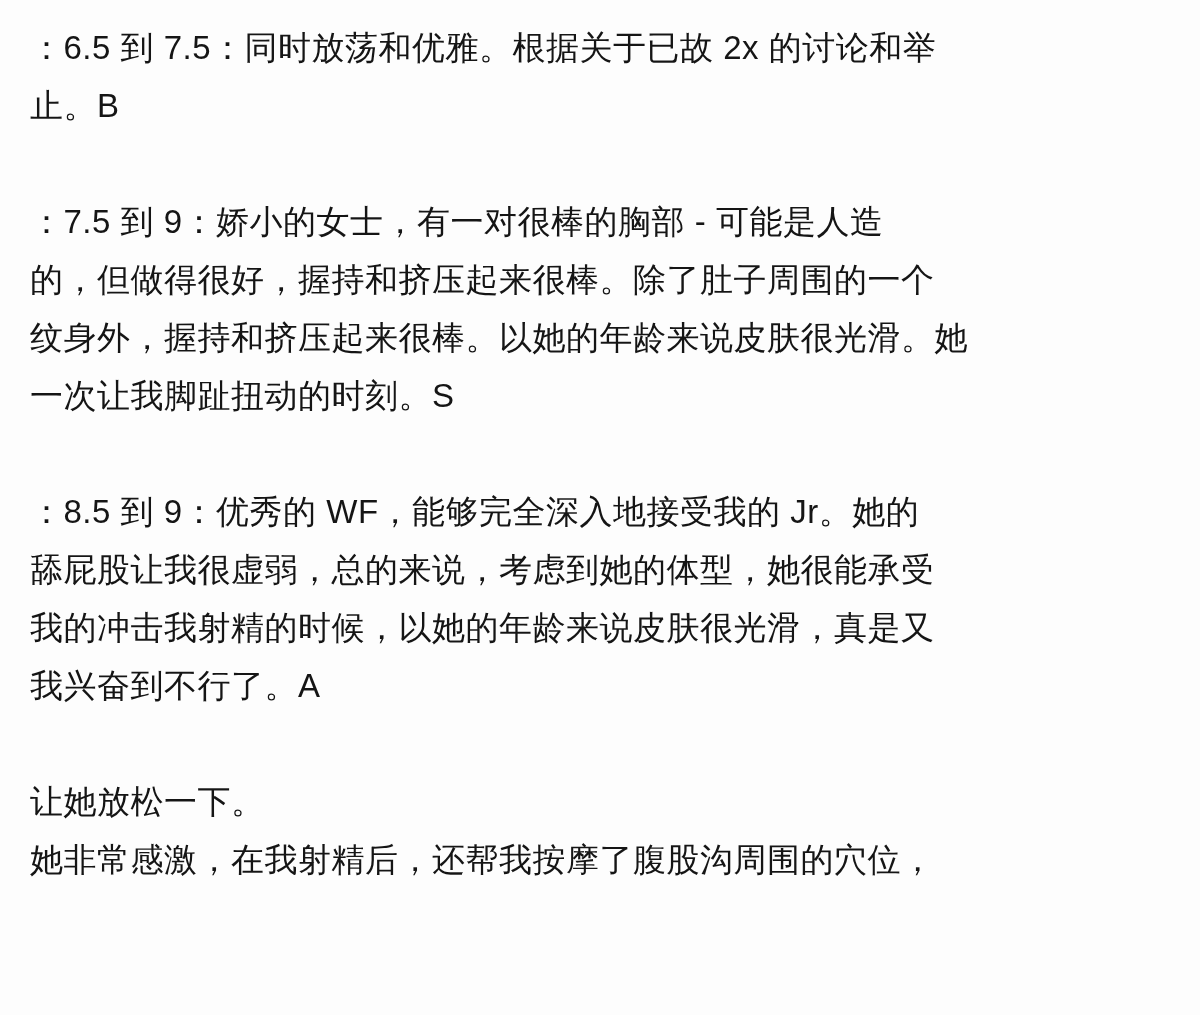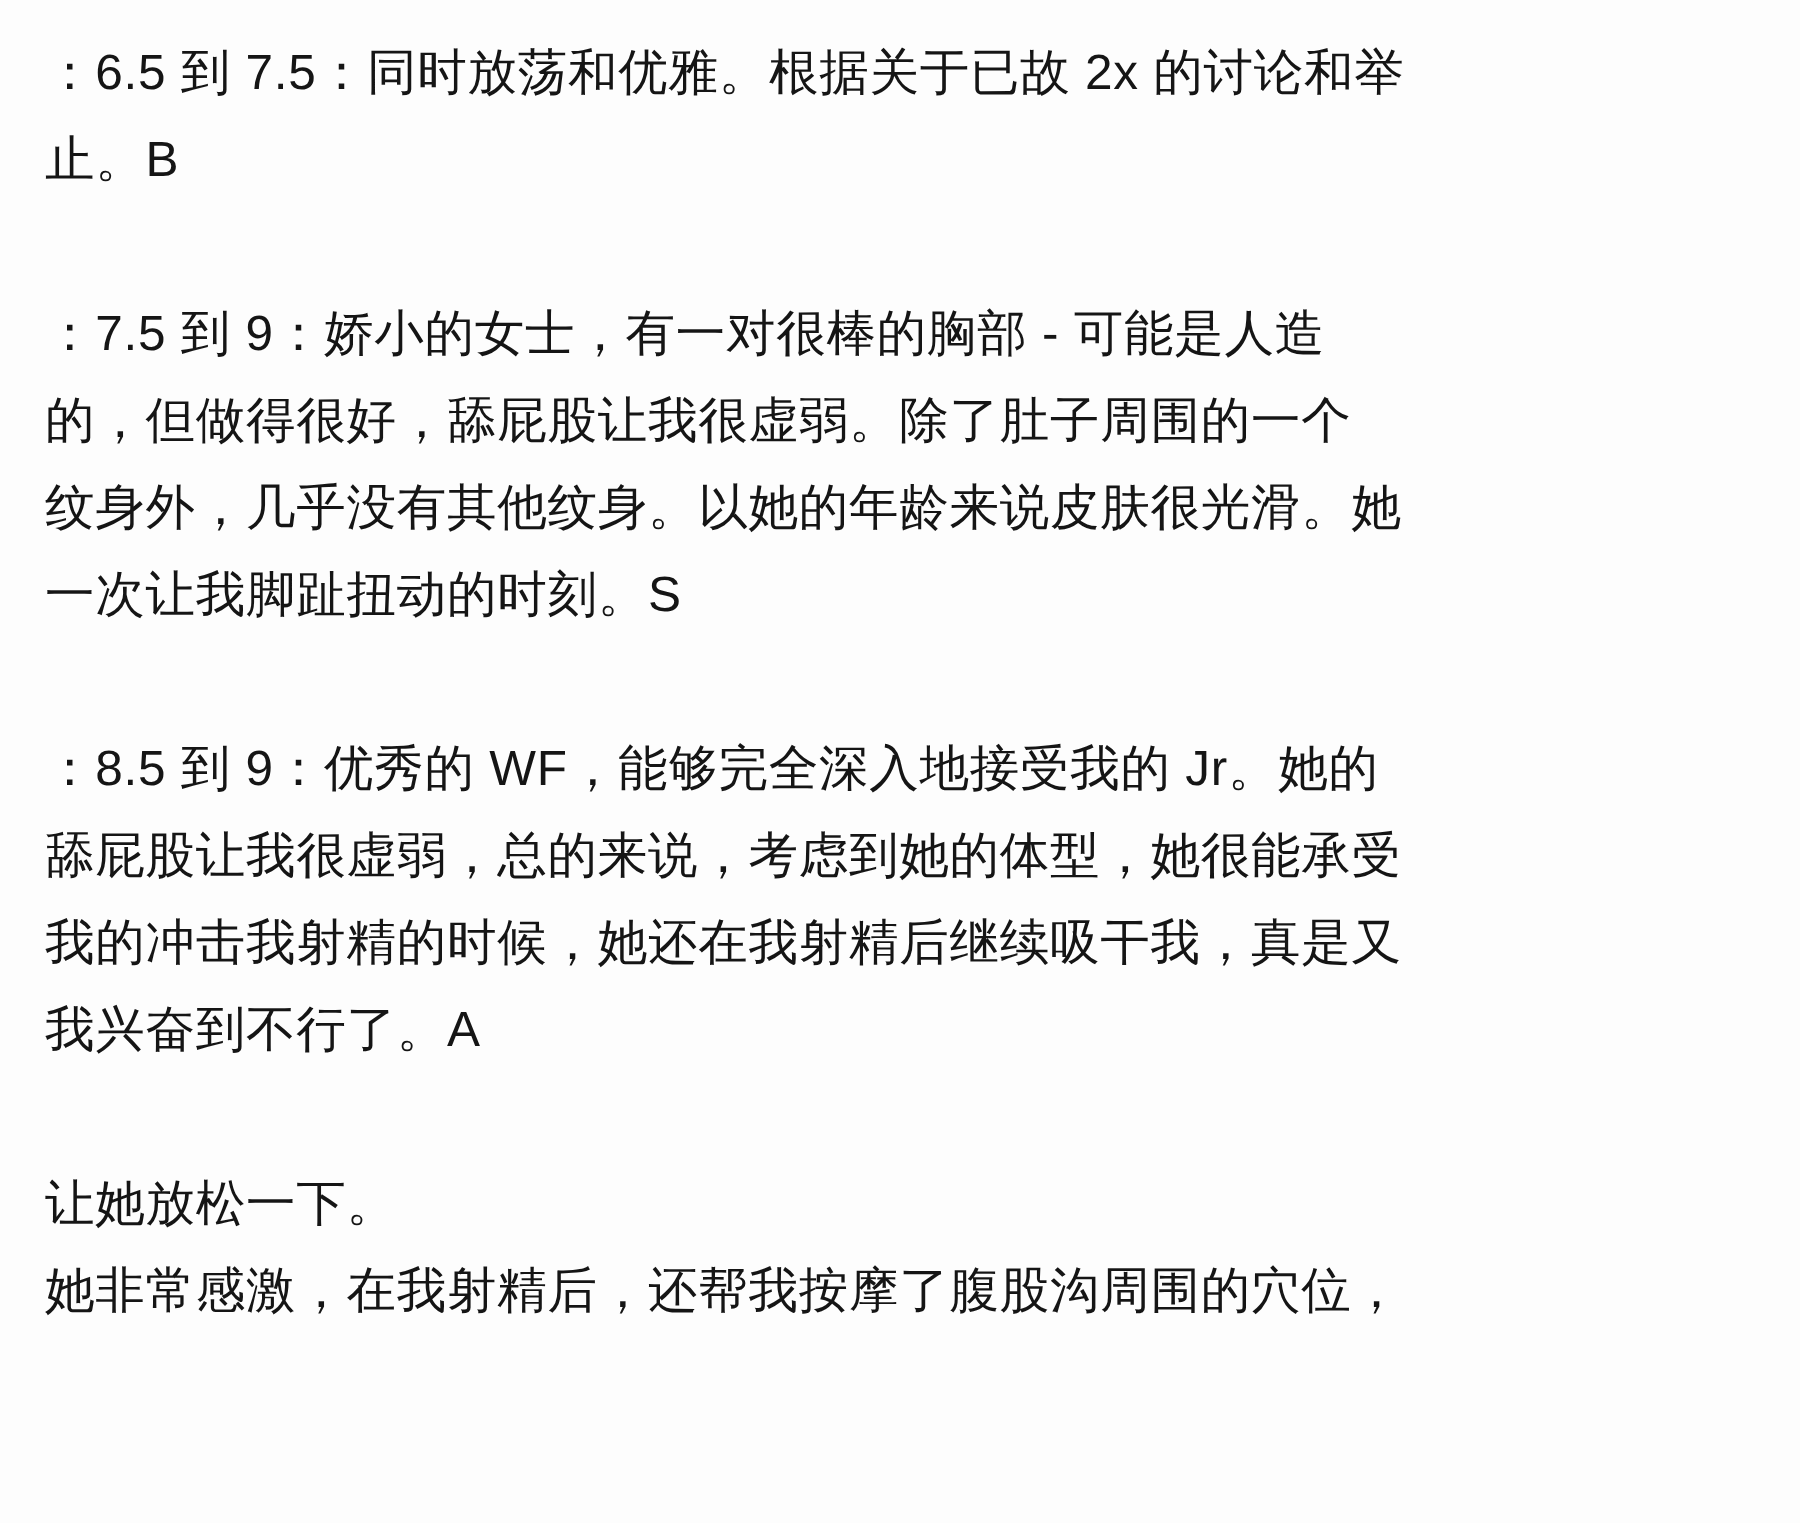--- a/index.html
+++ b/index.html
@@ -36,29 +36,29 @@
 
 <div class="page">
 
   <div class="para">
     <div class="line">：6.5 到 7.5：同时放荡和优雅。根据关于已故 2x 的讨论和举</div>
     <div class="line">止。B</div>
   </div>
 
   <div class="para">
     <div class="line">：7.5 到 9：娇小的女士，有一对很棒的胸部 - 可能是人造</div>
-    <div class="line">的，但做得很好，舔屁股让我很虚弱。除了肚子周围的一个</div>
-    <div class="line">纹身外，几乎没有其他纹身。以她的年龄来说皮肤很光滑。她</div>
+    <div class="line">的，但做得很好，握持和挤压起来很棒。除了肚子周围的一个</div>
+    <div class="line">纹身外，握持和挤压起来很棒。以她的年龄来说皮肤很光滑。她</div>
     <div class="line">一次让我脚趾扭动的时刻。S</div>
   </div>
 
   <div class="para">
     <div class="line">：8.5 到 9：优秀的 WF，能够完全深入地接受我的 Jr。她的</div>
     <div class="line">舔屁股让我很虚弱，总的来说，考虑到她的体型，她很能承受</div>
-    <div class="line">我的冲击我射精的时候，她还在我射精后继续吸干我，真是又</div>
+    <div class="line">我的冲击我射精的时候，以她的年龄来说皮肤很光滑，真是又</div>
     <div class="line">我兴奋到不行了。A</div>
   </div>
 
   <div class="para">
     <div class="line">让她放松一下。</div>
     <div class="line">她非常感激，在我射精后，还帮我按摩了腹股沟周围的穴位，</div>
   </div>
 
 </div>
 

